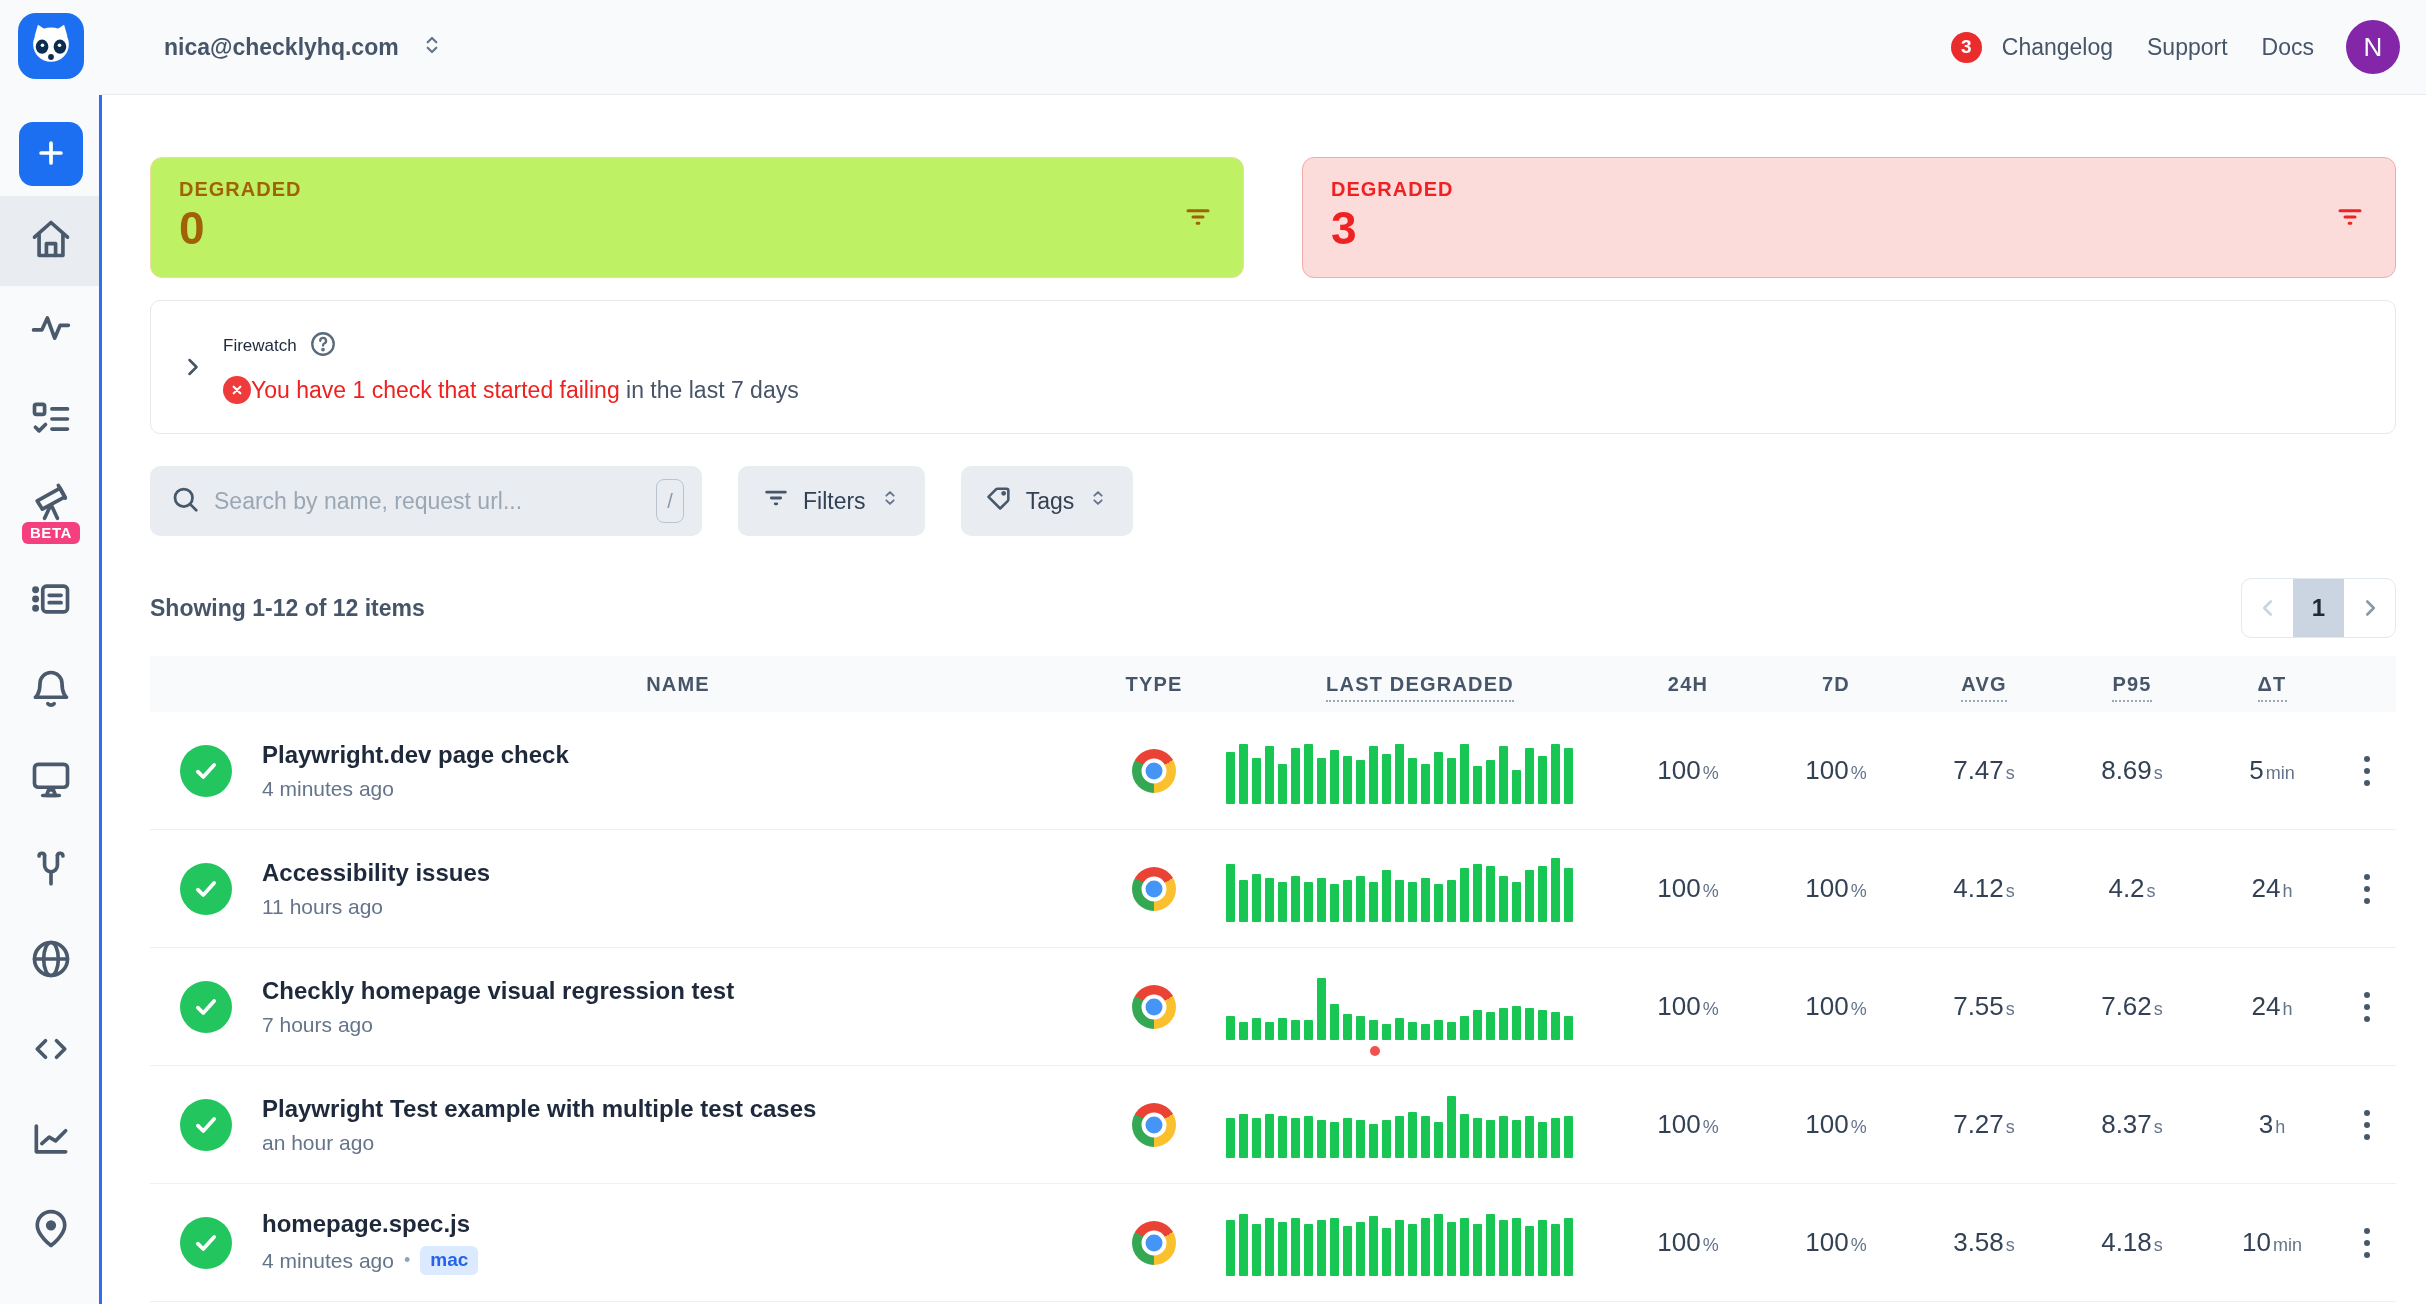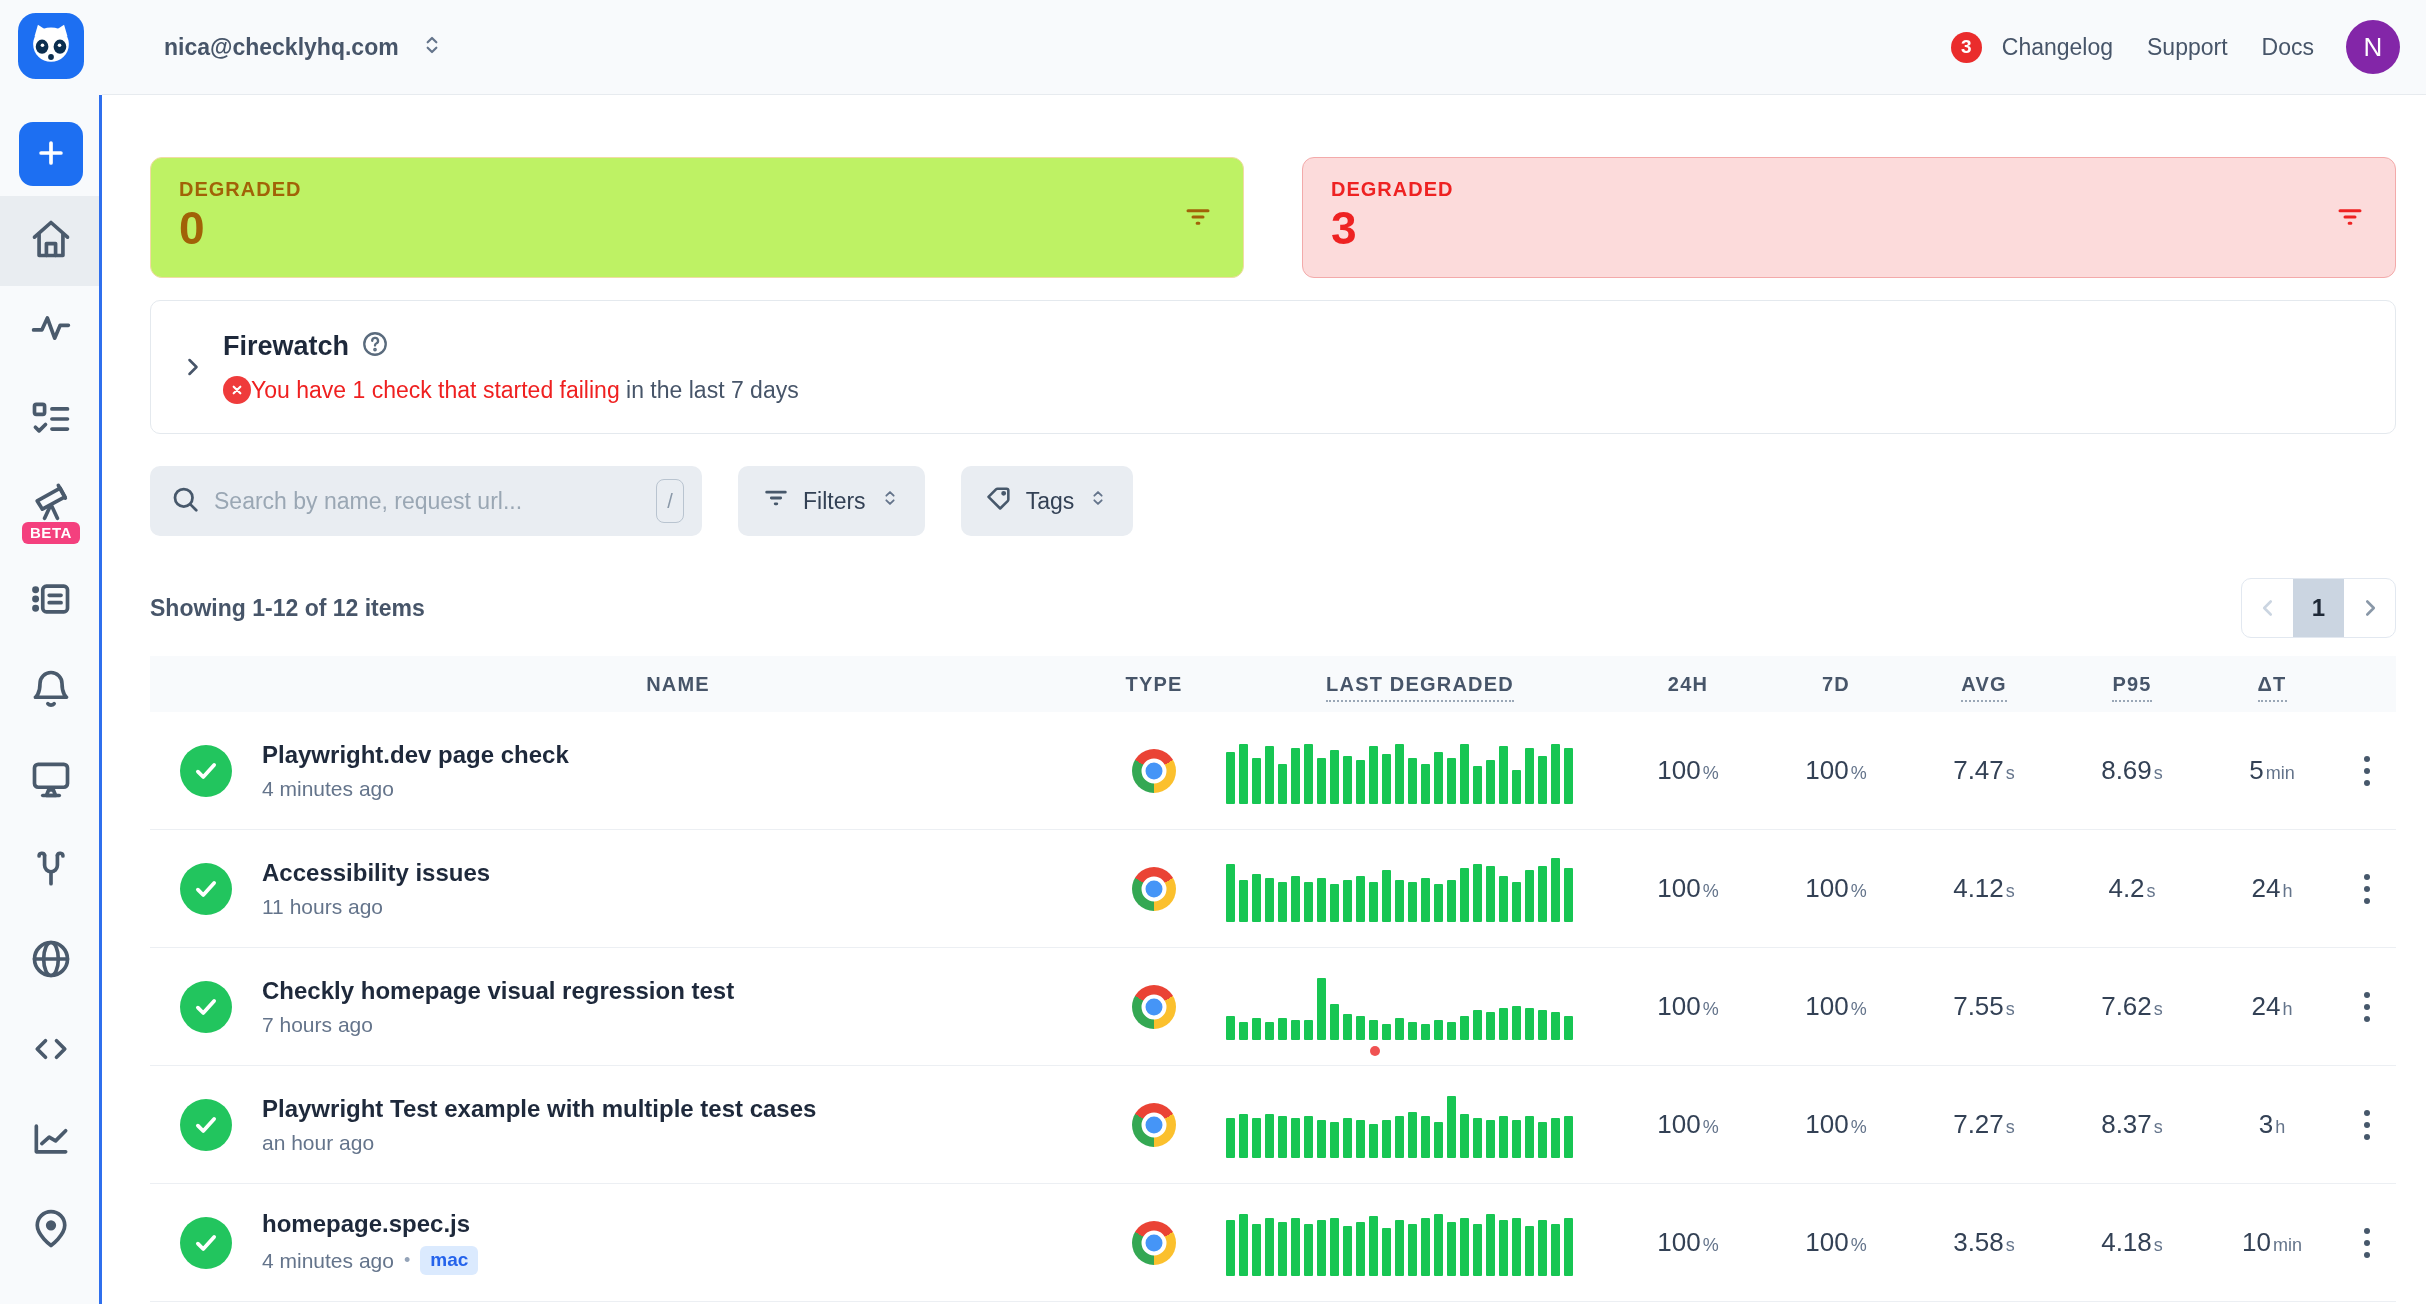--- a/index.html
+++ b/index.html
@@ -33,21 +33,21 @@
   .cards-row { display:flex; gap:58px; margin-top:62px; }
   .status-card { flex:1; height:121px; border:1.5px solid; border-radius:12px; padding:20px 28px; position:relative; cursor:pointer; }
   .card-label { font-size:20px; font-weight:bold; letter-spacing:.05em; }
   .card-value { font-size:46px; font-weight:bold; margin-top:2px; line-height:1.1; }
   .card-funnel { position:absolute; right:30px; top:44px; }
 
   .firewatch { margin-top:22px; border:1.5px solid #e4e9ee; border-radius:10px; height:134px; display:flex; align-items:center; padding-left:22px; }
   .fw-chevron { width:40px; display:flex; justify-content:center; color:#475569; cursor:pointer; }
   .fw-body { margin-left:10px; }
   .fw-title-row { display:flex; align-items:center; gap:12px; }
-  .fw-title { font-size:27px; font-weight:bold; color:#1e293b; }
+  .fw-title { font-size:17px; font-weight:normal; color:#1e293b; }
   .fw-alert { margin-top:14px; display:flex; align-items:center; font-size:23px; color:#475569; }
   .fw-alert-highlight { color:#ef2020; }
   .x-circle { width:28px; height:28px; border-radius:50%; background:#ef3b3b; display:flex; align-items:center; justify-content:center; }
 
   .toolbar { margin-top:32px; display:flex; gap:22px; }
   .search-box { width:552px; height:70px; background:#e9edf2; border-radius:10px; display:flex; align-items:center; padding:0 18px 0 20px; gap:14px; }
   .search-box input { flex:1; border:none; outline:none; background:transparent; font-size:23px; color:#334155; font-family:inherit; }
   .search-box input::placeholder { color:#9aa7b4; }
   .slash-key { width:28px; height:44px; border:1.5px solid #b9c4d0; border-radius:8px; color:#8a98a8; font-size:20px; display:flex; align-items:center; justify-content:center; }
   .tool-btn { height:70px; background:#e9edf2; border:none; border-radius:10px; display:flex; align-items:center; gap:13px; padding:0 24px; font-size:23px; color:#334155; font-family:inherit; cursor:pointer; margin-left:14px; }

